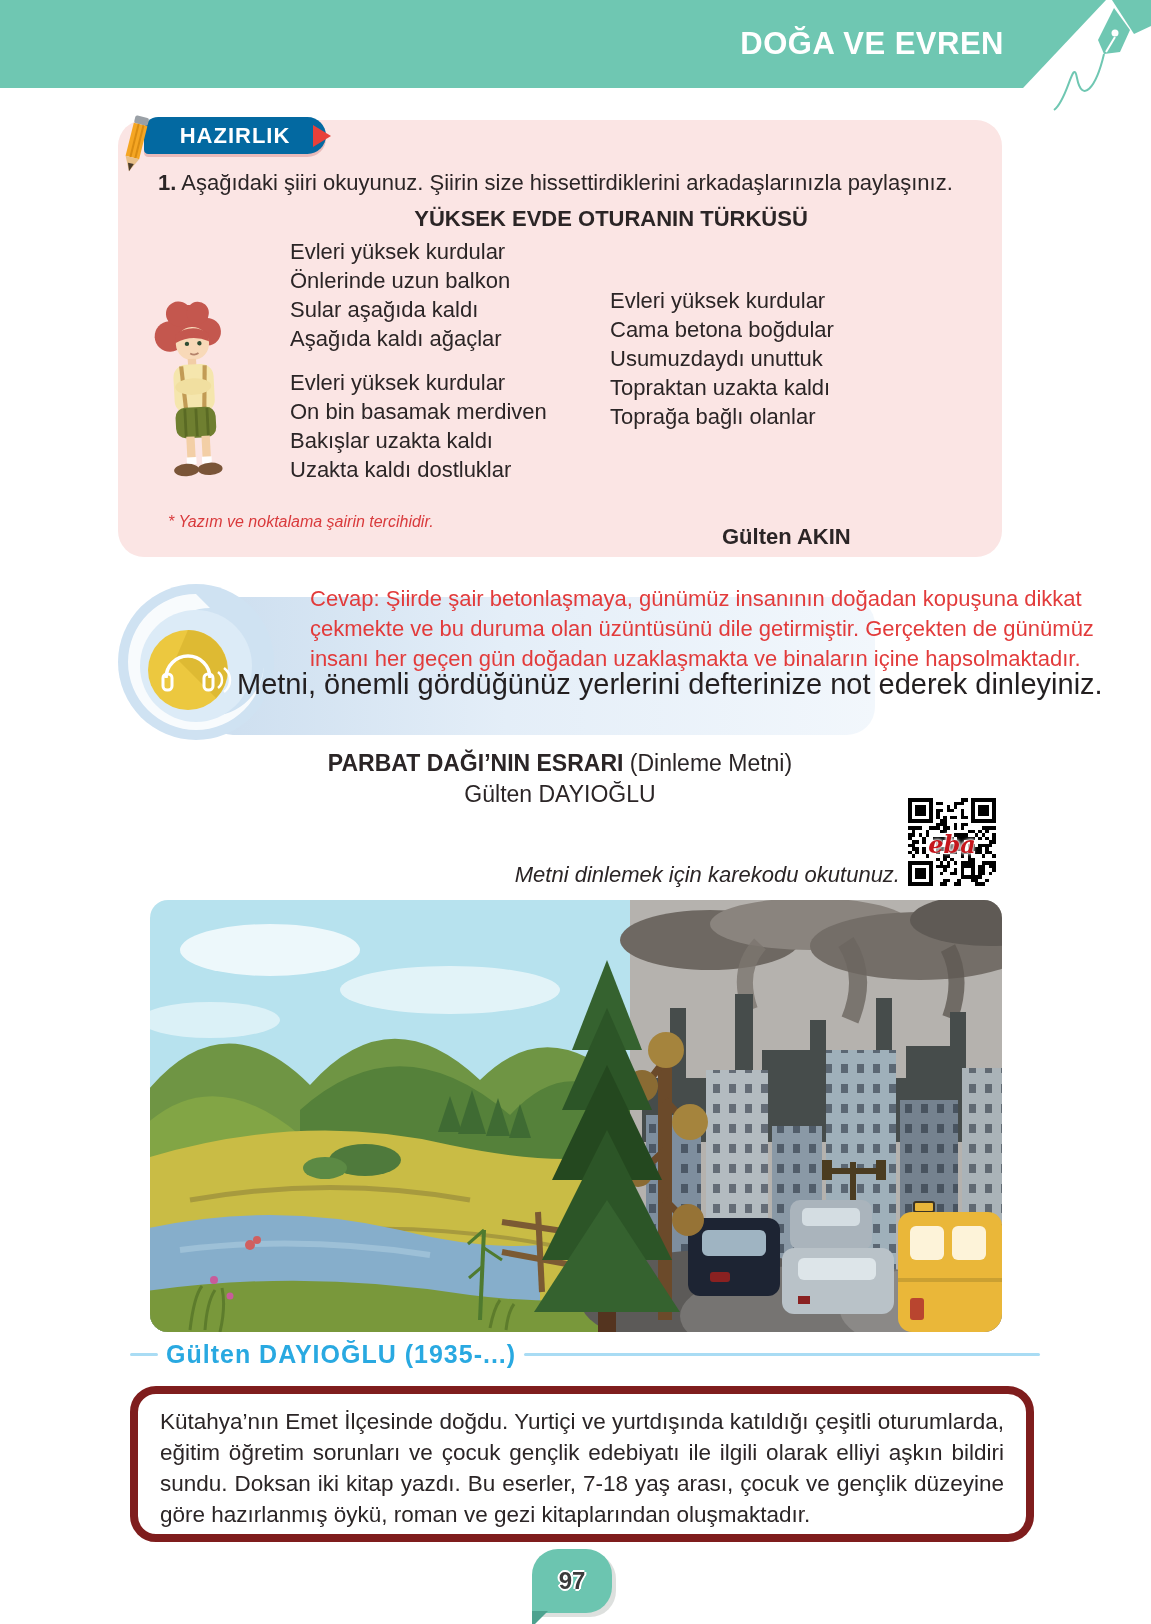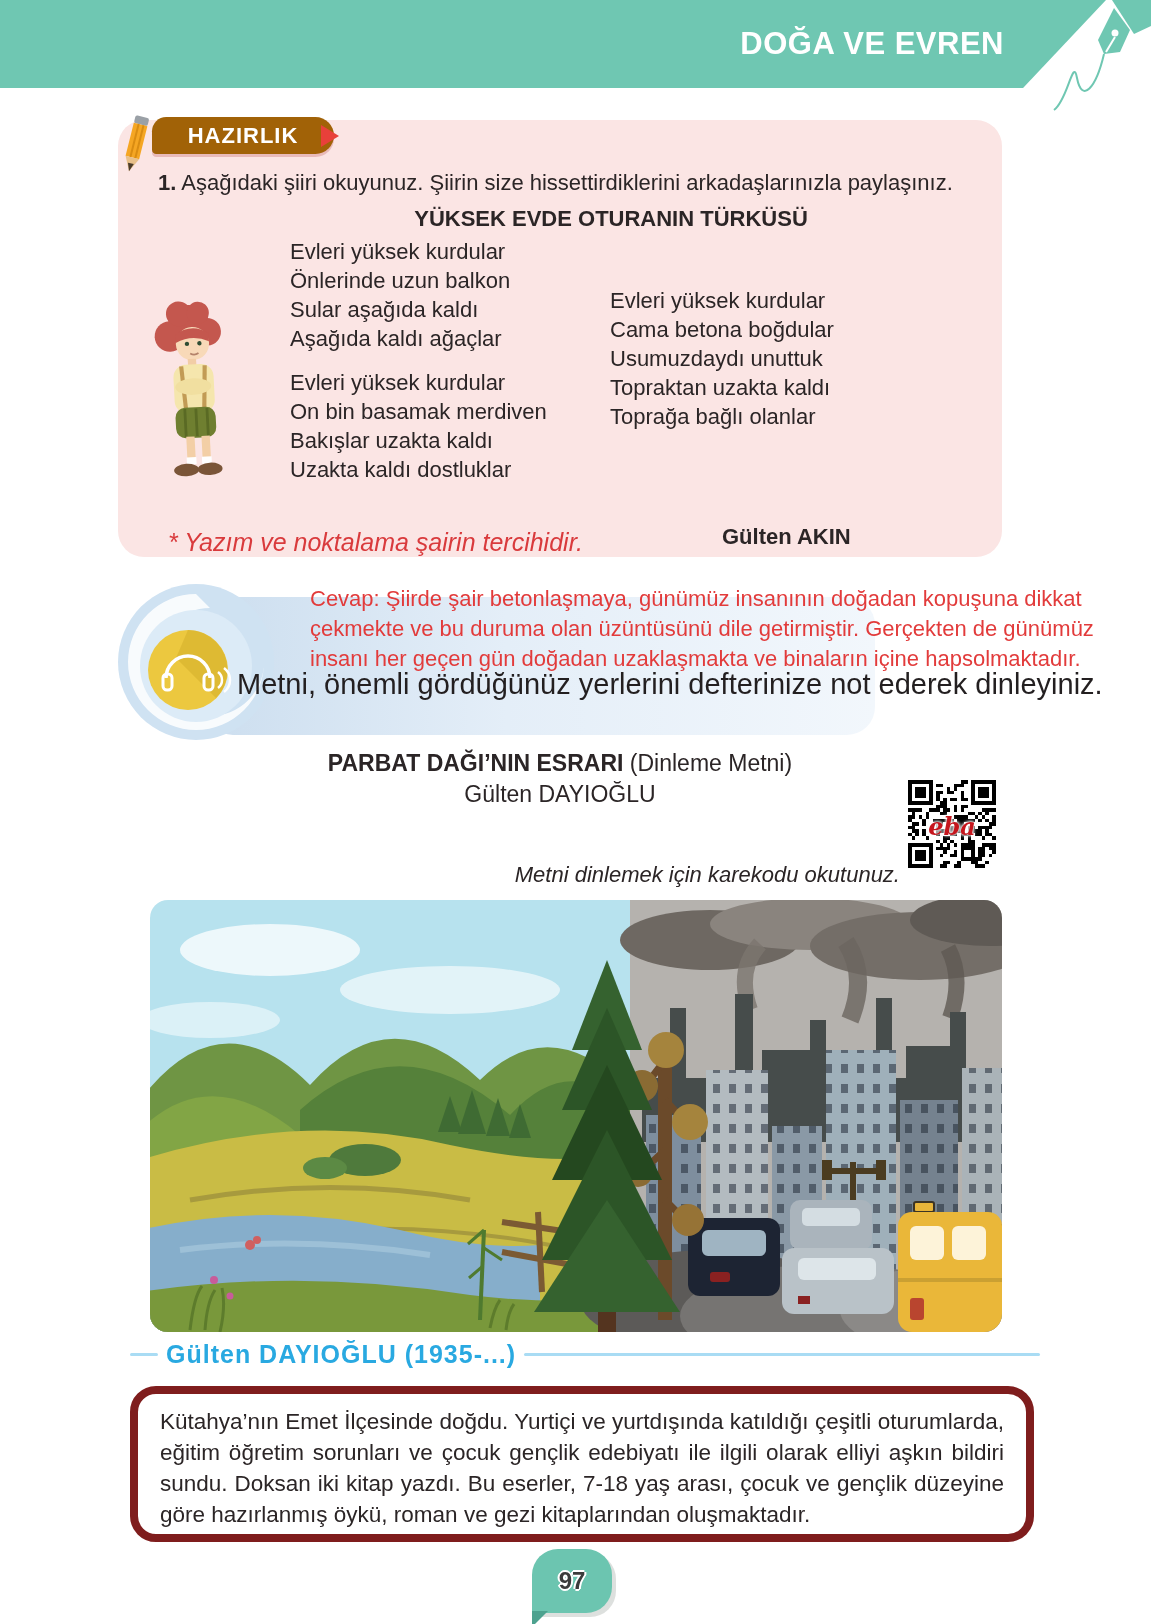--- a/index.html
+++ b/index.html
@@ -8,44 +8,44 @@
   .abs{position:absolute;}
 
   
   .banner{left:0;top:0;width:1106px;height:88px;background:#6fc7b2;
           clip-path:polygon(0 0,100% 0,92.5% 100%,0 100%);}
   .banner-title{left:624px;top:26px;width:380px;text-align:right;color:#ffffff;
                 font-size:31px;font-weight:bold;letter-spacing:.5px;}
 
   
   .pink-box{left:118px;top:120px;width:884px;height:437px;background:#fbe5e4;border-radius:26px;}
-  .badge{left:152px;top:117px;width:182px;height:37px;background:#a16207;
+  .badge{left:144px;top:117px;width:182px;height:37px;background:#0369a1;
          border-radius:20px 26px 26px 6px;display:flex;align-items:center;justify-content:center;
          box-shadow:0 3px 0 rgba(180,60,55,.25);}
   .badge:after{content:"";position:absolute;right:-16px;top:8px;border:11px solid transparent;
          border-left:18px solid #e8403a;}
   .badge span{color:#fff;font-weight:bold;font-size:22px;letter-spacing:1px;}
   .instr{left:158px;top:170px;width:830px;font-size:22px;}
   .instr b{font-weight:bold;}
   .poem-title{left:311px;top:206px;width:600px;text-align:center;font-weight:bold;font-size:22px;}
   .poem-col{font-size:22px;line-height:29px;}
   .poem-author{left:722px;top:476px;font-weight:bold;font-size:22px;margin-top:48px;}
-  .footnote{left:168px;top:528px;color:#d93a3c;font-style:italic;font-size:25px;}
+  .footnote{left:168px;top:513px;color:#d93a3c;font-style:italic;font-size:16px;}
 
   
   .listen-box{left:205px;top:597px;width:670px;height:138px;border-radius:28px;
               background:linear-gradient(90deg,#ccdeef 0%,#e4eef8 45%,#f2f7fc 100%);}
   .answer{left:310px;top:584px;width:785px;color:#e23b3b;font-size:22px;line-height:30px;}
   .listen-instr{left:237px;top:668px;font-size:29px;color:#231f20;}
 
   
   .dinleme-title{left:260px;top:750px;width:600px;text-align:center;font-size:23px;}
   .dinleme-title b{font-weight:bold;}
   .dinleme-author{left:260px;top:781px;width:600px;text-align:center;font-size:23px;}
-  .qr-wrap{left:908px;top:780px;width:88px;height:88px;background:#fff;}
+  .qr-wrap{left:908px;top:798px;width:88px;height:88px;background:#fff;}
   .qr-logo{position:absolute;left:50%;top:52%;transform:translate(-50%,-50%);
            color:#c5161d;font-family:"DejaVu Serif",serif;font-style:italic;font-weight:bold;
            font-size:24px;text-shadow:0 0 3px #fff,0 0 3px #fff,0 0 4px #fff;}
   .qr-caption{left:500px;top:862px;width:400px;text-align:right;font-style:italic;font-size:22px;}
 
   
   .illus{left:150px;top:900px;width:852px;height:432px;border-radius:18px;overflow:hidden;}
 
   
   .bio-head{left:130px;top:1340px;width:910px;display:flex;align-items:center;gap:8px;}

